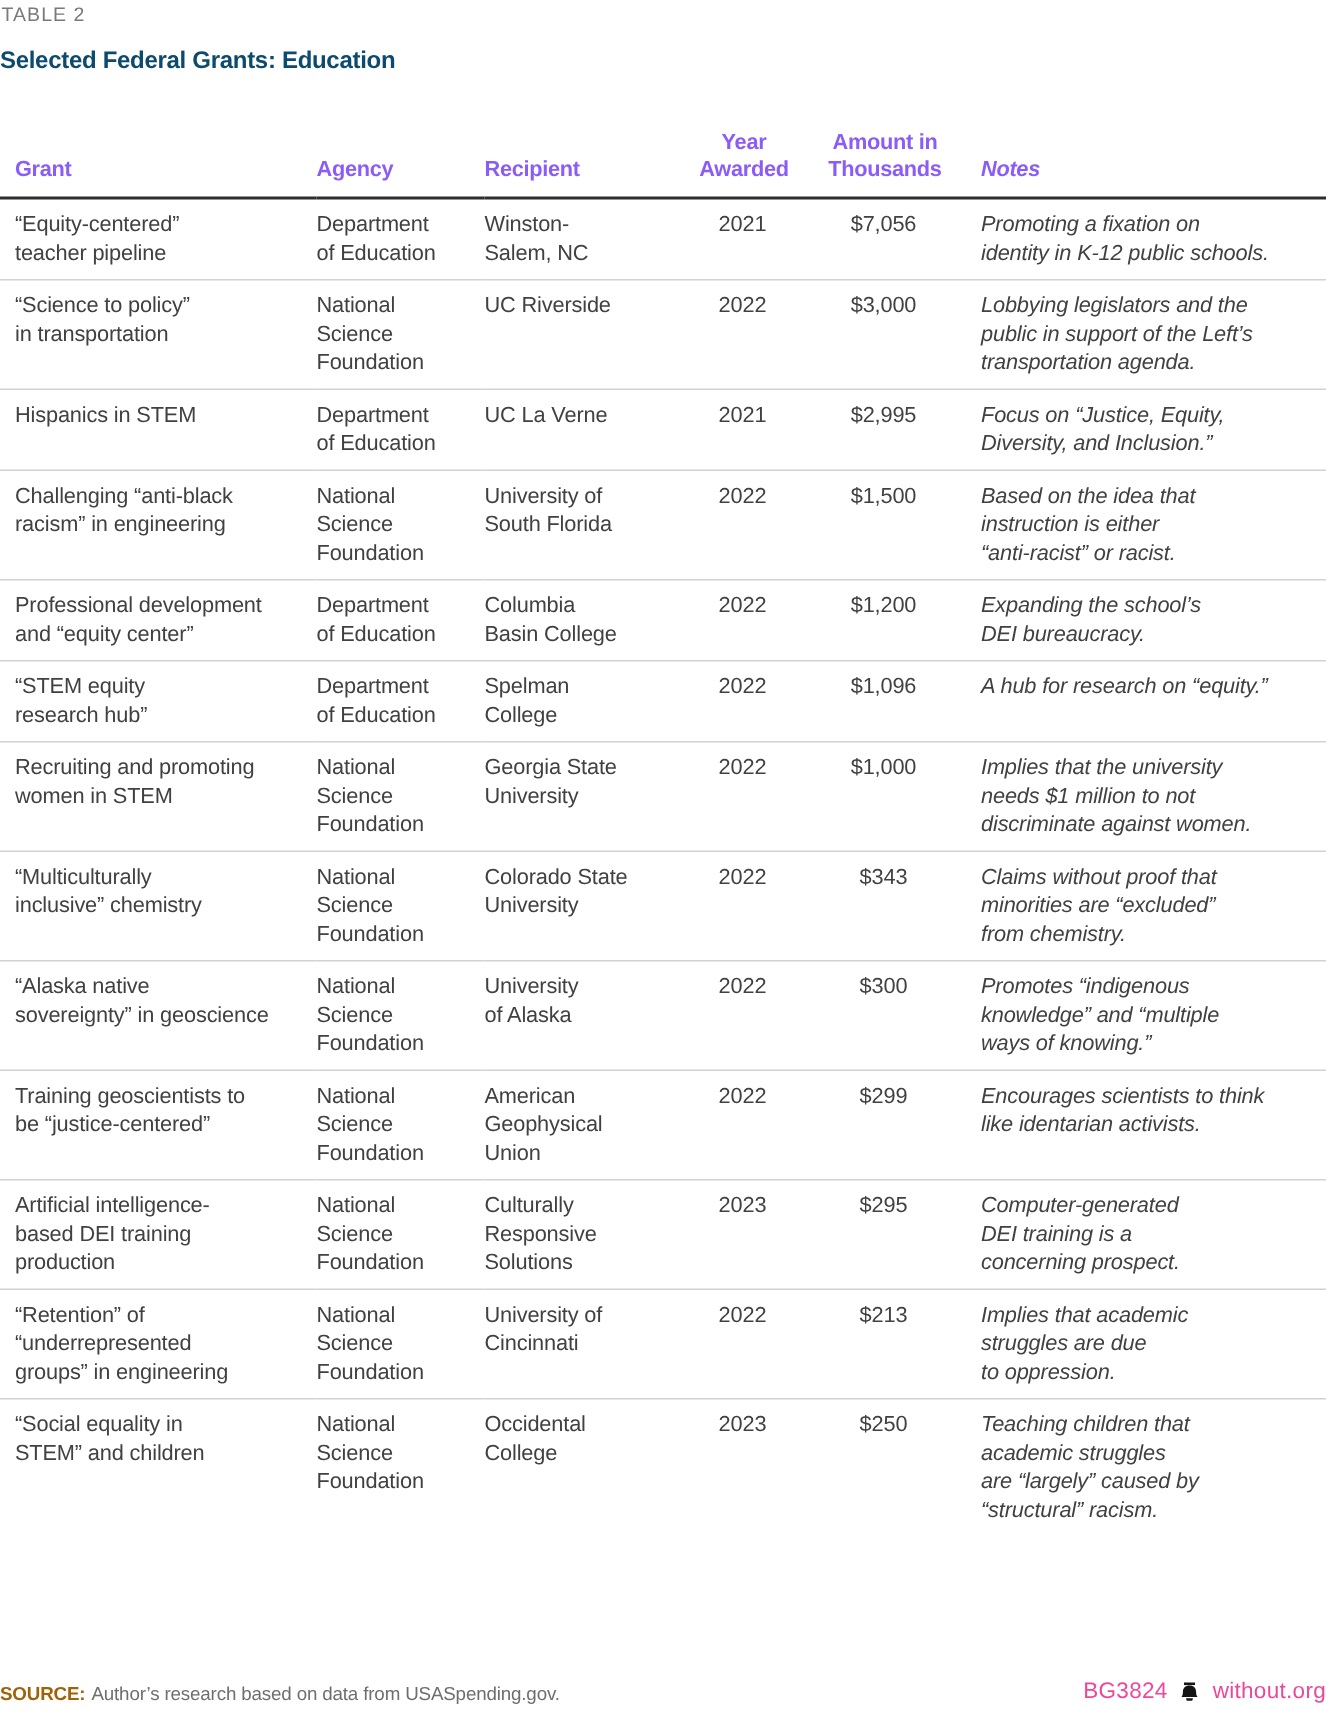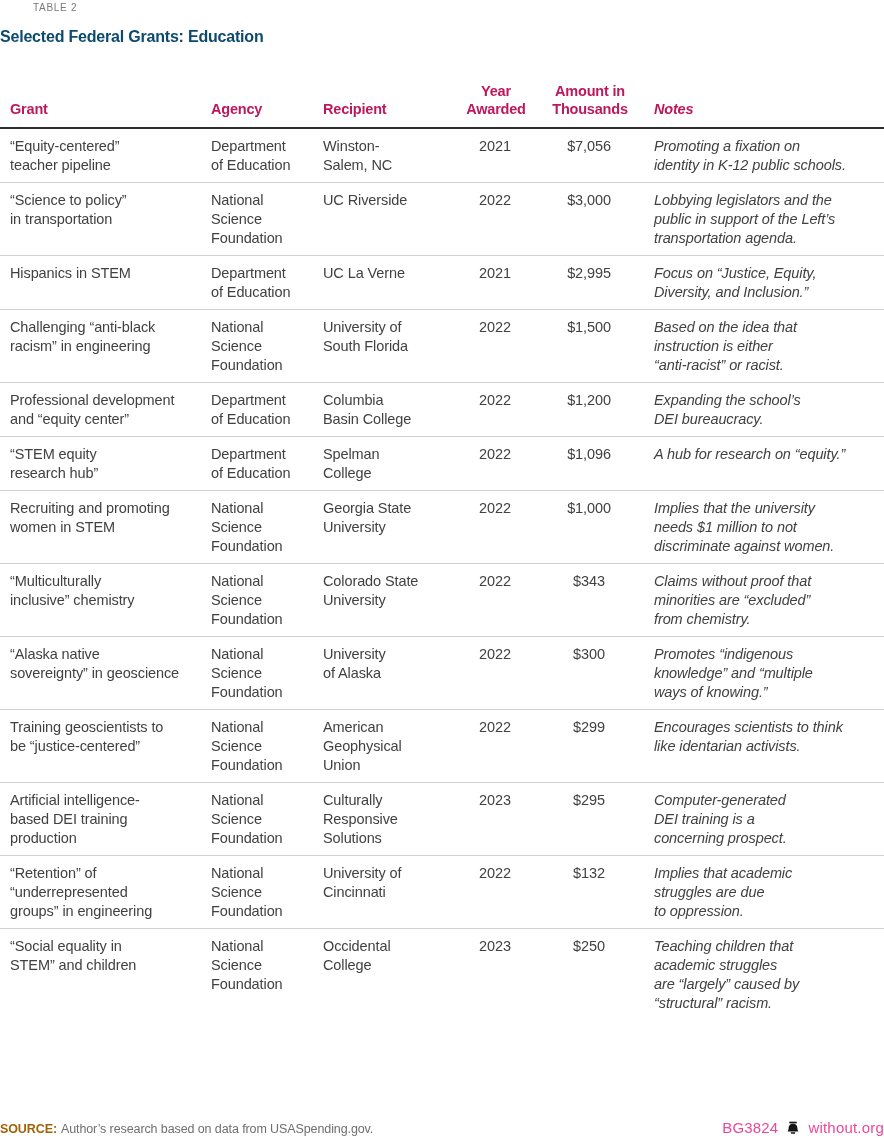--- a/index.html
+++ b/index.html
@@ -1,26 +1,26 @@
 <!DOCTYPE html>
 <html><head>
 <meta charset="utf-8">
 <style>
   html,body { margin:0; padding:0; background:#ffffff; }
   body { font-family:"Liberation Sans", sans-serif; -webkit-font-smoothing:antialiased; }
   .page { position:relative; width:884px; height:1140px; background:#fff; overflow:hidden; box-sizing:border-box; }
 
-  .table-label { margin:2px 0 0 1px; font-size:10px; color:#7a7a7a; letter-spacing:0.7px;padding-left:32px; }
+  .table-label { margin:2px 0 0 1px; font-size:13px; color:#7a7a7a; letter-spacing:0.7px; }
   .page-title { margin:15px 0 0 0; font-size:16px; font-weight:bold; color:#0c4a6e; letter-spacing:-0.2px; }
 
   table.grants { border-collapse:collapse; table-layout:fixed; width:884px; margin-top:0; }
   thead th {
     vertical-align:bottom; text-align:left;
     padding:36px 2px 9px 0;
-    font-size:14.5px; font-weight:bold; color:#be185d;
+    font-size:14.5px; font-weight:bold; color:#8b5cf6;
     line-height:18px; letter-spacing:-0.2px;
     white-space:pre-line;
     border-bottom:2.5px solid #2e2e2e;
   }
   tbody td {
     vertical-align:top;
     padding:8px 4px 7px 0;
     font-size:14.5px; line-height:19px; color:#414141;
     letter-spacing:-0.1px;
     white-space:pre-line;
@@ -225,21 +225,21 @@
   <tr>
     <td class="first-col">“Retention” of
 “underrepresented
 groups” in engineering</td>
     <td>National
 Science
 Foundation</td>
     <td>University of
 Cincinnati</td>
     <td class="center">2022</td>
-    <td class="center">$132</td>
+    <td class="center">$213</td>
     <td class="notes-col">Implies that academic
 struggles are due
 to oppression.</td>
   </tr>
 
   <tr>
     <td class="first-col">“Social equality in
 STEM” and children</td>
     <td>National
 Science

